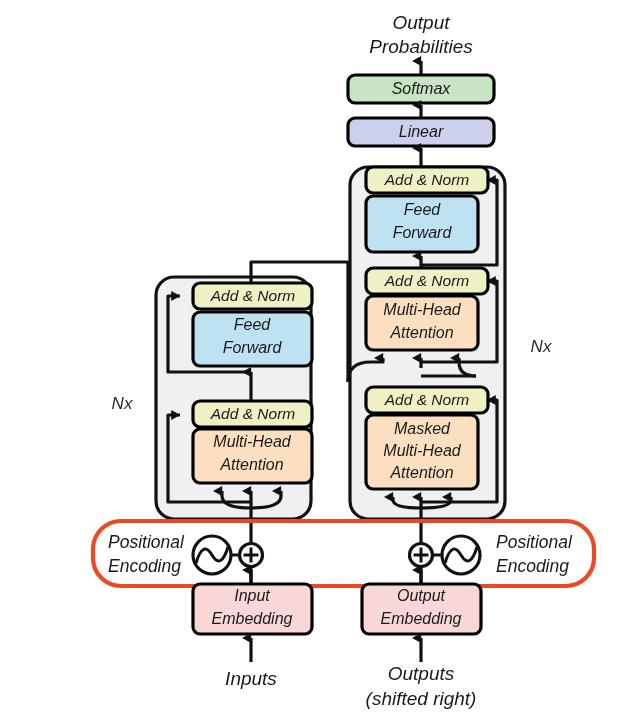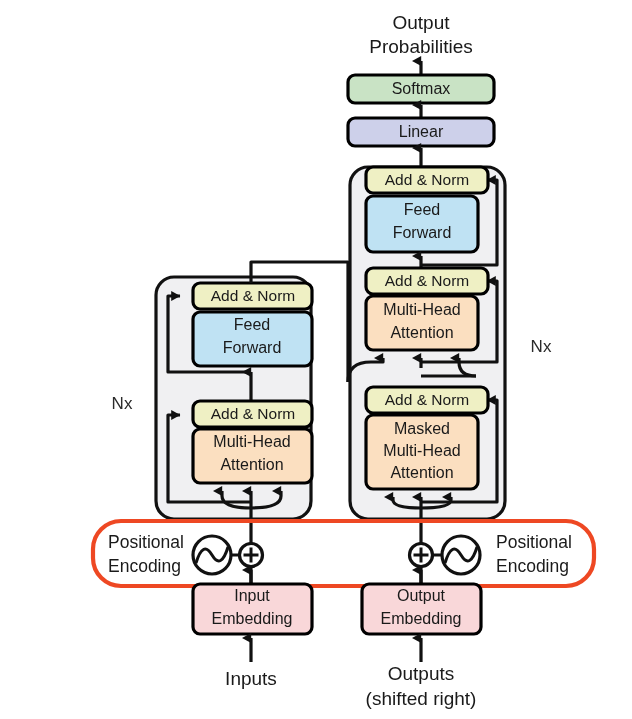--- a/index.html
+++ b/index.html
@@ -10,20 +10,21 @@
   body {
     width: 632px;
     height: 719px;
     font-family: "Liberation Sans", sans-serif;
     overflow: hidden;
   }
   #diagram-root {
     position: relative;
     width: 632px;
     height: 719px;
+    font-style: italic;
   }
   svg.fig {
     display: block;
     width: 632px;
     height: 719px;
   }
   .blk-text {
     font-family: "Liberation Sans", sans-serif;
     font-size: 16px;
     fill: #1a1a1a;

